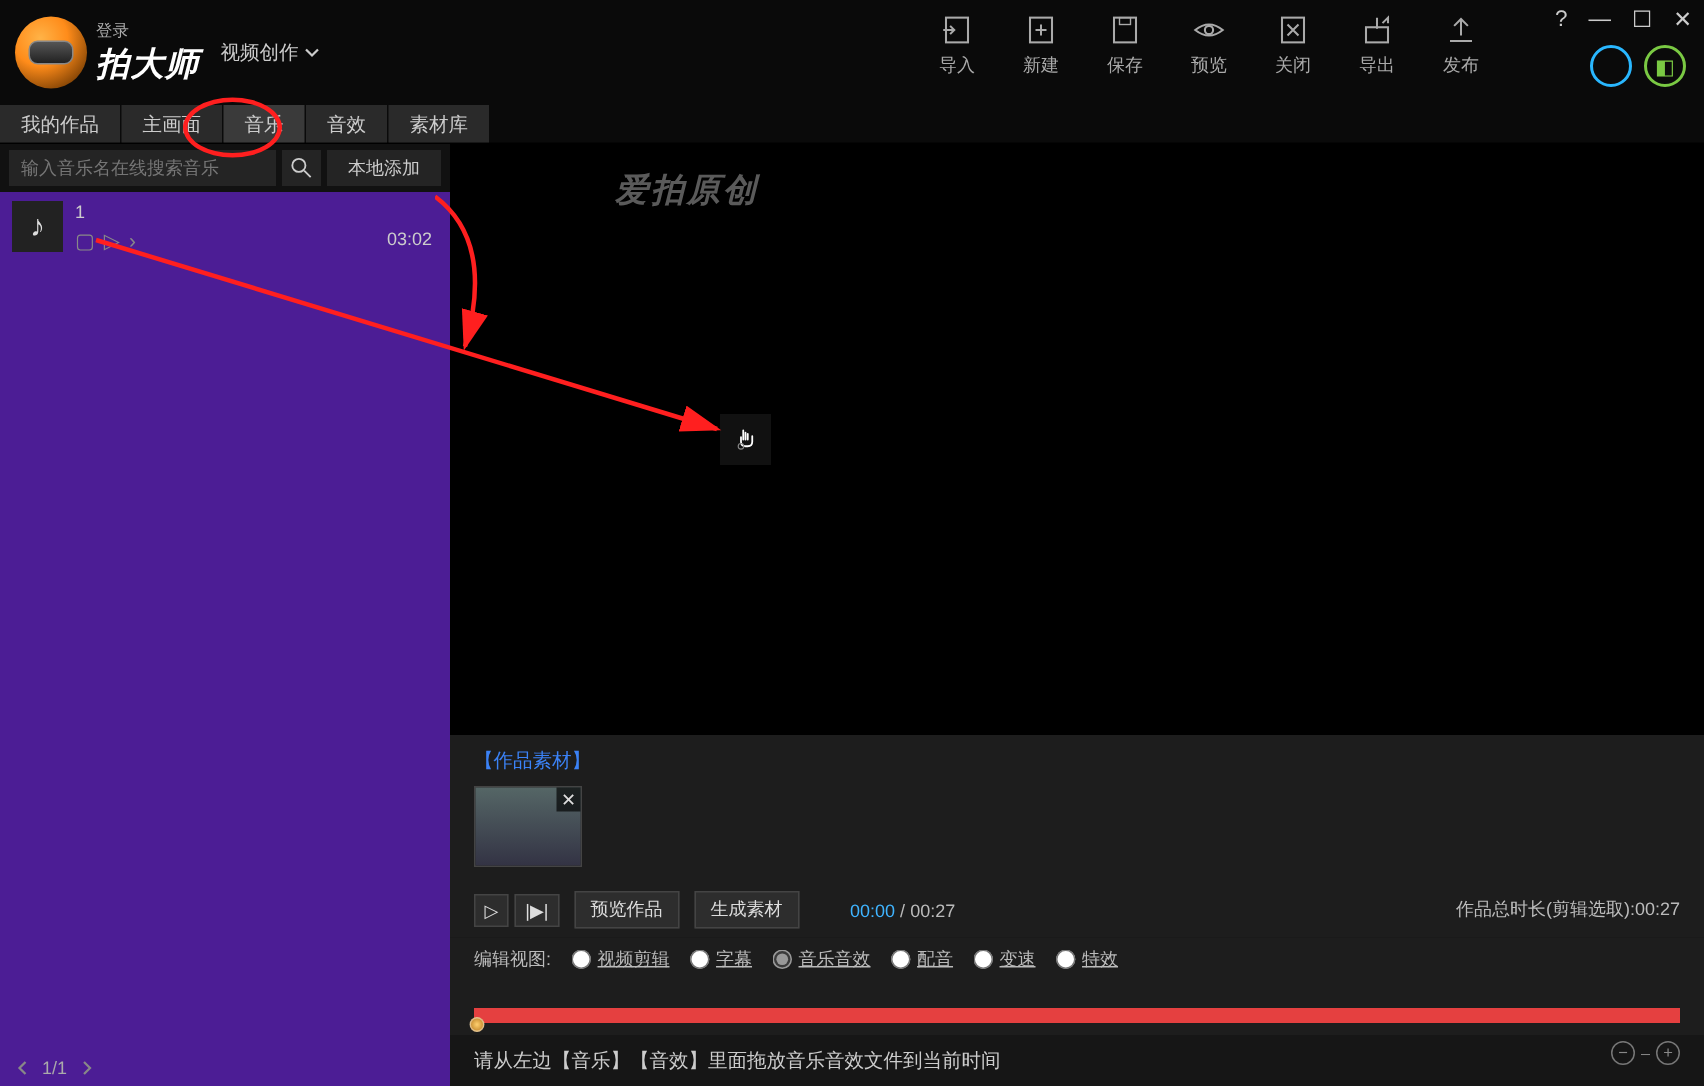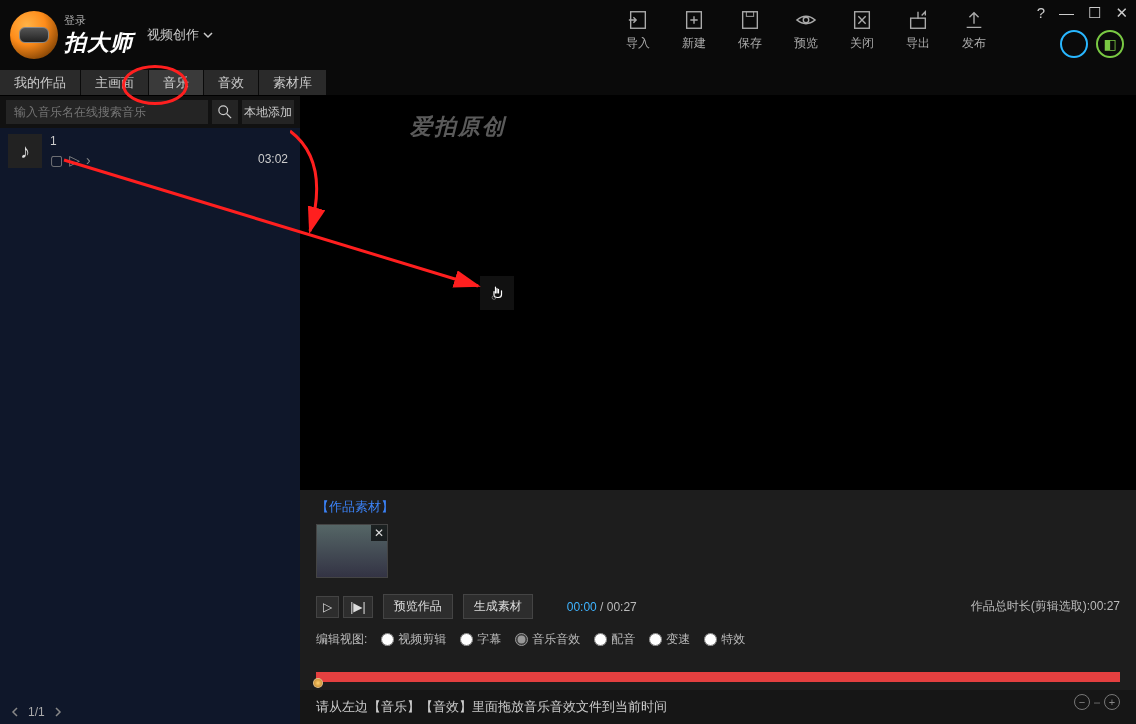--- a/index.html
+++ b/index.html
@@ -85,27 +85,27 @@
   top: 65px;
   width: 66px;
   height: 40px;
   border: 3px solid #ff1f1f;
   border-radius: 50%;
   pointer-events:none;
 }
 
 
 .main { display:flex; height: 628px; }
-.sidebar { width: 300px; background:#0f172a; display:flex; flex-direction:column; }
+.sidebar { width: 300px; background:#4c1d95; display:flex; flex-direction:column; }
 .search-row { display:flex; padding:4px 6px; gap:4px; background:#111;}
 .search-input {
   flex:1; background:#242424; border:none; color:#888; padding:5px 8px; font-size:12px;
 }
 .search-btn { width:26px; background:#242424; color:#ccc; display:flex;align-items:center;justify-content:center; cursor:pointer;}
-.local-add { width:52px; background:#242424; color:#ccc; display:flex;align-items:center;justify-content:center; cursor:pointer; font-size:12px;text-align:right;}
+.local-add { width:76px; background:#242424; color:#ccc; display:flex;align-items:center;justify-content:center; cursor:pointer; font-size:12px;text-align:right;}
 
 .music-list { flex:1; overflow:auto; }
 .music-item { display:flex; padding:6px 8px; gap:8px; align-items:flex-start;}
 .music-thumb {
   width:34px;height:34px;background:#222;display:flex;align-items:center;justify-content:center;color:#ddd;font-size:20px;
 }
 .music-meta { flex:1; color:#ccc; font-size:12px;}
 .music-meta .row2 { display:flex; gap:6px; margin-top:4px; color:#888;}
 .music-meta .row2 span{ font-size:14px;}
 .music-time { color:#ccc; font-size:12px; align-self:flex-end; padding-right:4px; padding-bottom:2px;}
@@ -147,21 +147,21 @@
 .ctrl-btn { background:#2d2d2d; border:1px solid #444; color:#ddd; padding:3px 10px; cursor:pointer; font-size:12px;}
 .play-cluster { display:flex; gap:4px; }
 .play-cluster .ctrl-btn { padding:3px 6px; }
 .time-display { margin-left:24px; }
 .time-display .cur{ color:#3fb4ff; }
 .total-time { margin-left:auto; }
 
 .edit-row {
   background:#1d1d1d; padding:6px 16px; display:flex; align-items:flex-end; gap:14px; color:#bbb;
 }
-.edit-row label { display:flex; align-items:center; gap:4px; cursor:pointer;}
+.edit-row label { display:flex; align-items:center; gap:4px; cursor:pointer;text-decoration:underline;}
 .edit-row input[type=radio]{ accent-color:#999;}
 
 .timeline {
   background:#1d1d1d; padding:18px 16px 8px 16px; position:relative;
 }
 .timeline-track {
   height:10px; background:#e54040; position:relative;
 }
 .timeline-marker {
   position:absolute; left:-3px; top:6px; width:10px;height:10px;border-radius:50%;background:radial-gradient(#ffd070,#b87a20);

